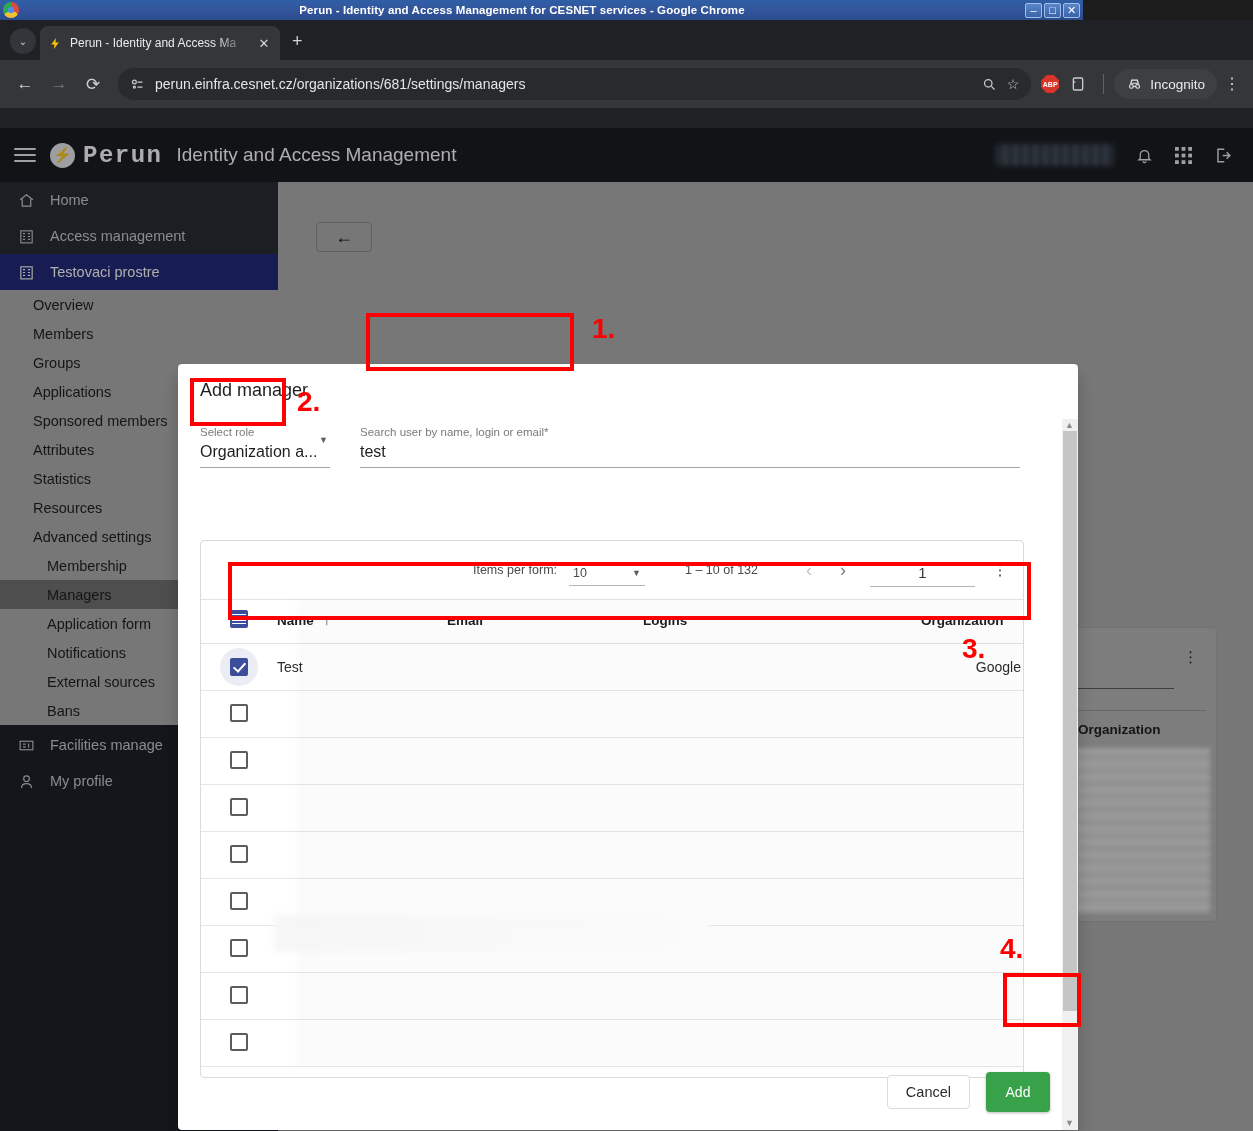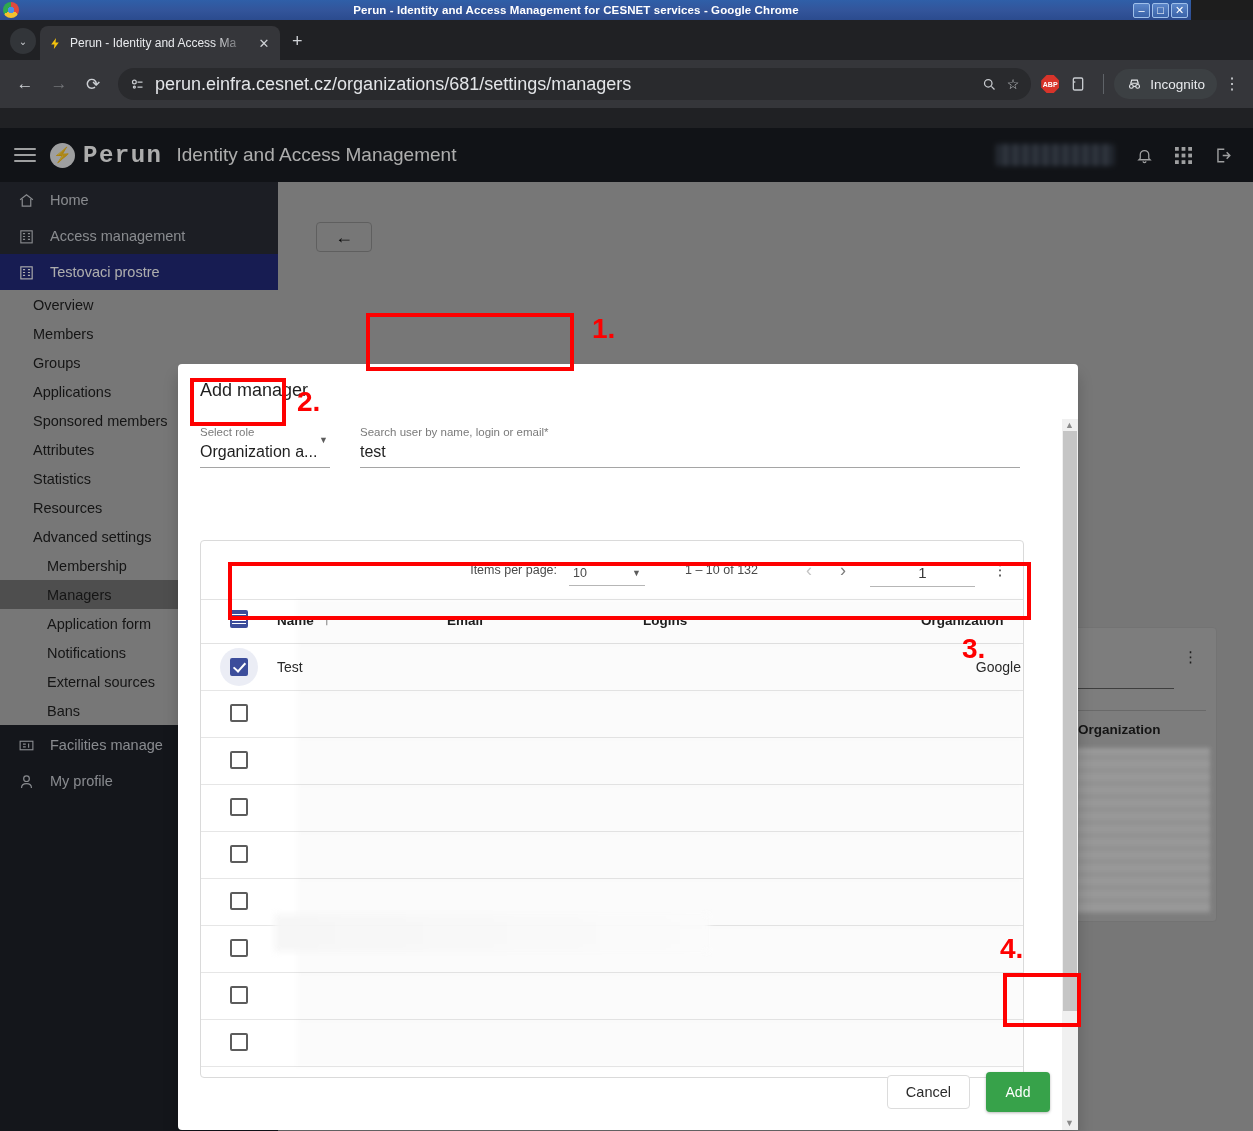--- a/index.html
+++ b/index.html
@@ -5,21 +5,21 @@
   * { box-sizing: border-box; margin: 0; padding: 0; }
   html, body {
     width: 1253px; height: 1131px;
     font-family: "Liberation Sans", sans-serif;
     overflow: hidden; background: #000;
   }
 
   
   .os-window { position: absolute; inset: 0; background: #1d1d1d; }
   .titlebar {
-    position: absolute; top: 0; left: 0; width: 1191px; height: 20px;
+    position: absolute; top: 0; left: 0; width: 1083px; height: 20px;
     background: linear-gradient(to bottom, #2f5fa8 0%, #33559b 50%, #2b4b8e 100%);
     display: flex; align-items: center; color: #fff; font-size: 11.5px;
   }
   .tb-appicon {
     width: 16px; height: 16px; margin-left: 3px; border-radius: 50%;
     background:
       radial-gradient(circle at 50% 50%, #4a8fe8 0 30%, transparent 31%),
       conic-gradient(#e04a3c 0 33%, #f2c12e 0 66%, #2fa84f 0 100%);
     flex: 0 0 auto;
   }
@@ -55,21 +55,21 @@
   .tab-new { color: #d0d3d7; font-size: 18px; margin: 0 0 8px 12px; }
 
   .omnibar { height: 48px; background: #35363a; display: flex; align-items: center; padding: 0 10px; gap: 4px; }
   .nav-btn { width: 30px; height: 30px; border-radius: 50%; color: #cdd0d4;
     display: flex; align-items: center; justify-content: center; font-size: 17px; }
   .nav-btn.dim { color: #737578; }
   .urlbox {
     flex: 1 1 auto; height: 32px; background: #292a2d; border-radius: 16px;
     display: flex; align-items: center; padding: 0 12px; gap: 10px; margin: 0 6px;
   }
-  .url-text { flex: 1 1 auto; color: #e3e5e8; font-size: 18px; white-space: nowrap; overflow: hidden; }
+  .url-text { flex: 1 1 auto; color: #e3e5e8; font-size: 14px; white-space: nowrap; overflow: hidden; }
   .omni-ic { color: #c8cbcf; font-size: 14px; display:flex; align-items:center; }
   .abp {
     width: 18px; height: 18px; background: #d8342a; color: #fff; font-size: 7px; font-weight: bold;
     display: flex; align-items: center; justify-content: center;
     clip-path: polygon(30% 0,70% 0,100% 30%,100% 70%,70% 100%,30% 100%,0 70%,0 30%);
   }
   .vdiv { width: 1px; height: 20px; background: #5f6368; margin: 0 6px; }
   .incognito {
     display: flex; align-items: center; gap: 7px; height: 30px; padding: 0 12px;
     border-radius: 15px; background: #3c4043; color: #e8eaed; font-size: 13.5px;
@@ -478,21 +478,21 @@
             <div class="fvalue">test</div>
           </div>
         </div>
 
         <div class="search-btn-wrap">
           <button class="btn btn-green">Search</button>
         </div>
 
         <div class="panel">
           <div class="paginator">
-            <span class="pg-label">Items per page:</span>
+            <span class="pg-label">Items per form:</span>
             <span class="pg-select">
               <span>10</span>
               <span style="font-size:9px;color:#5c5c5c">▼</span>
             </span>
             <span class="pg-range">1 – 10 of 132</span>
             <span class="pg-arrow dim">‹</span>
             <span class="pg-arrow">›</span>
             <span class="pg-page">1</span>
             <span class="pg-kebab">⋮</span>
           </div>

